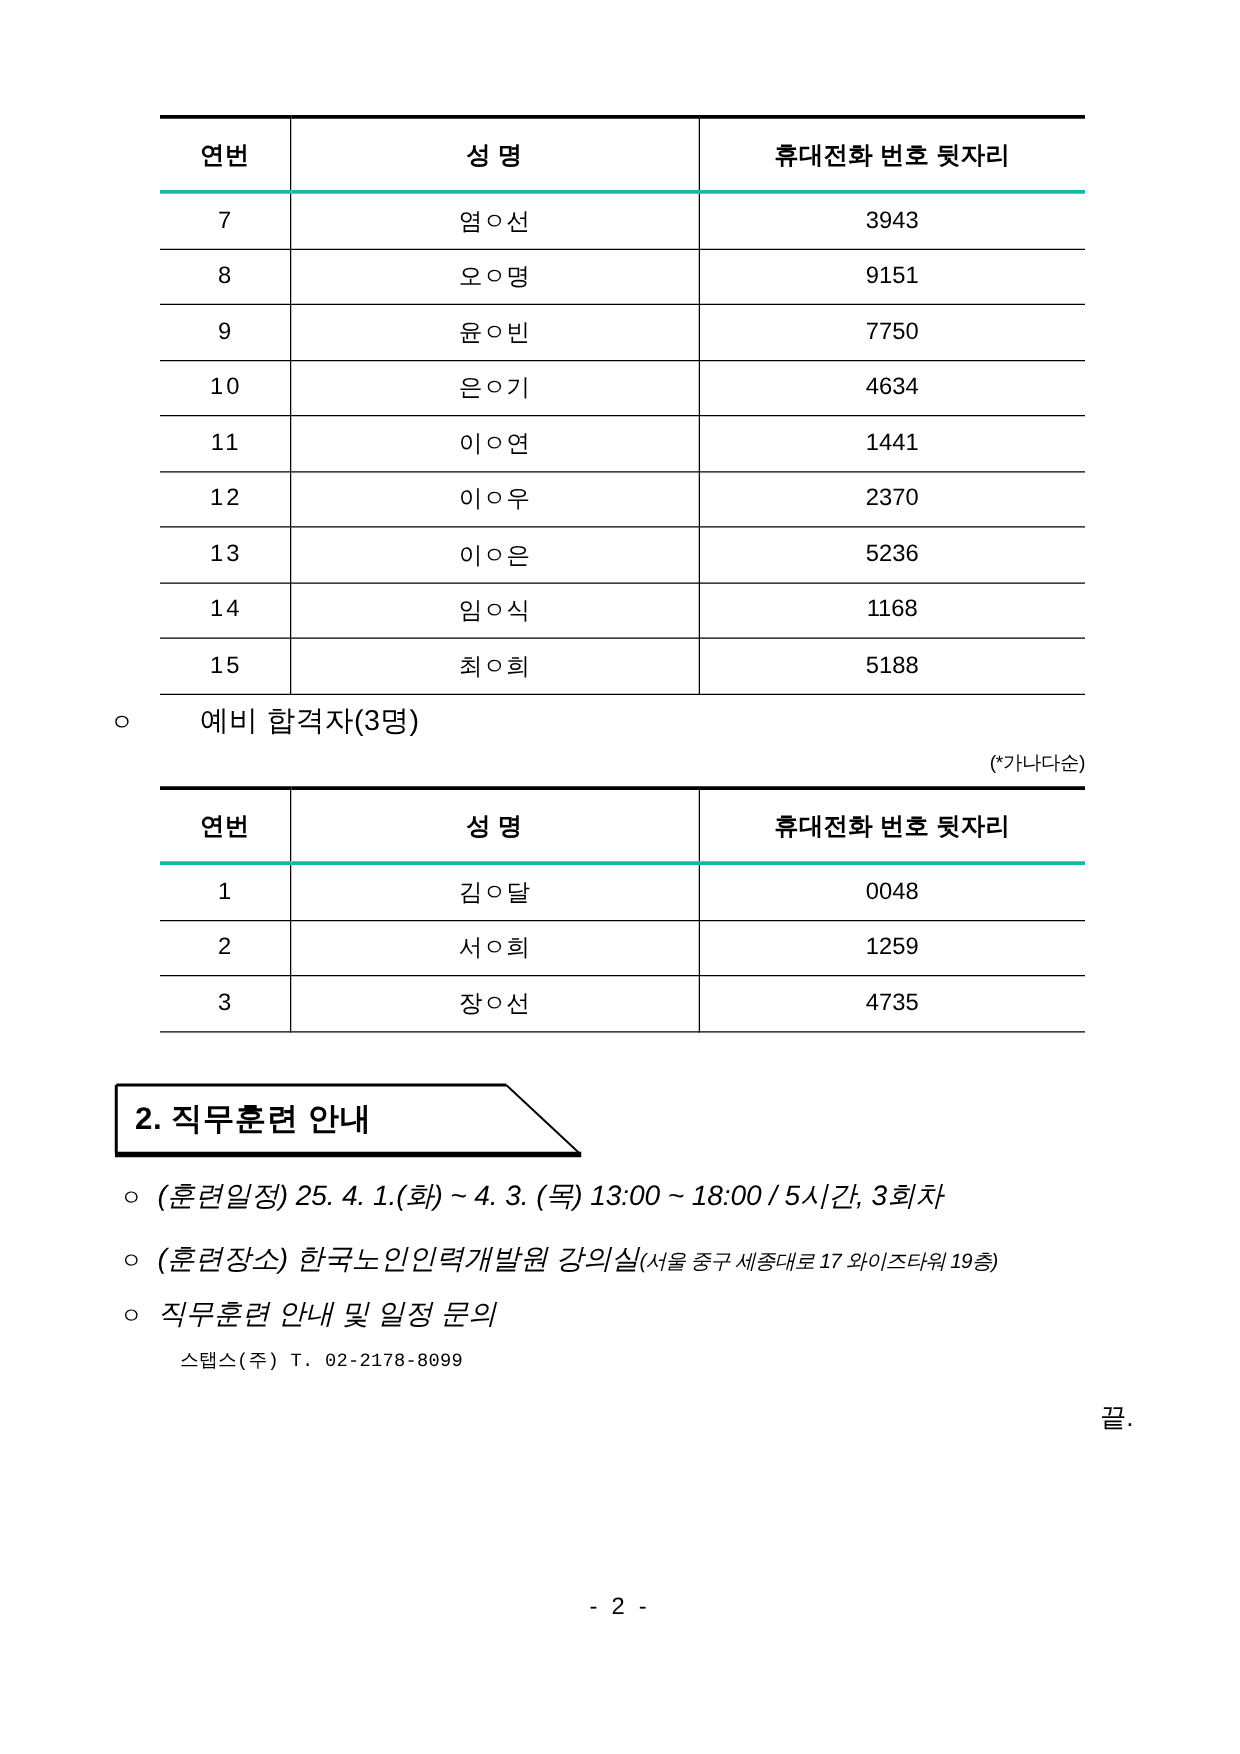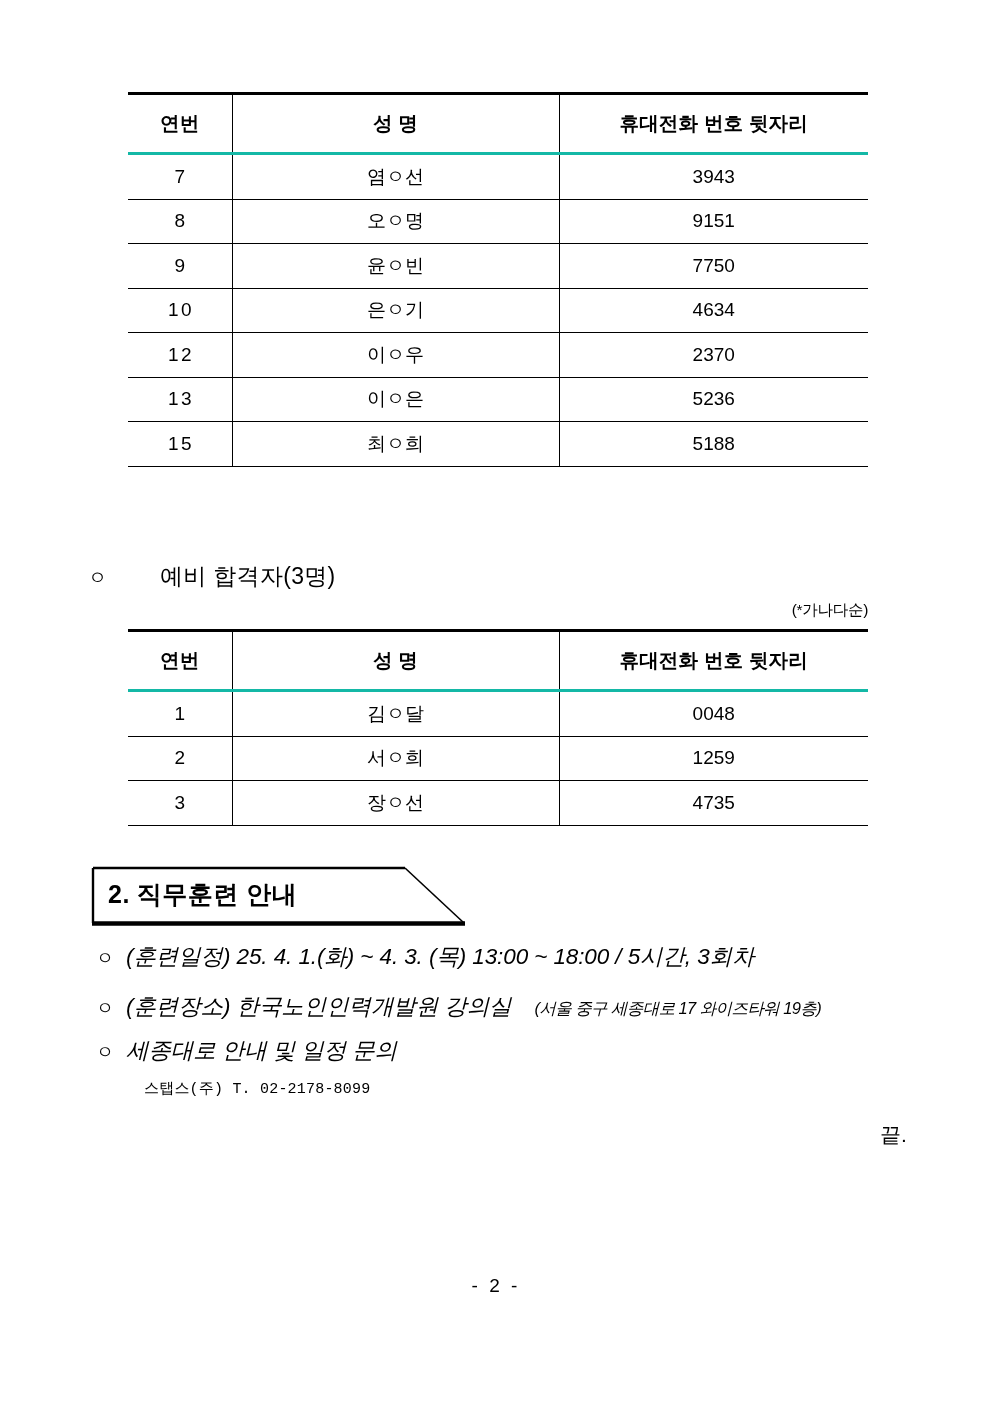--- a/index.html
+++ b/index.html
@@ -149,21 +149,20 @@
   }
   .info-line .info-text {
     font-size: 22.5px;
     line-height: 1;
     letter-spacing: -0.1px;
     font-style: italic;
   }
   .info-text .small {
     font-size: 16.5px;
     letter-spacing: -0.6px;
-    margin-left: 23px;
   }
 
   #info-schedule { left: 96px; top: 946px; }
   #info-venue    { left: 96px; top: 996px; }
   #info-contact  { left: 96px; top: 1040px; }
 
   #contact-detail {
     position: absolute;
     left: 144px;
     top: 1082px;
@@ -225,28 +224,38 @@
         <td class="col-seq">9</td>
         <td class="col-name name-cell">윤ㅇ빈</td>
         <td class="col-phone">7750</td>
       </tr>
       <tr>
         <td class="col-seq">10</td>
         <td class="col-name name-cell">은ㅇ기</td>
         <td class="col-phone">4634</td>
       </tr>
       <tr>
+        <td class="col-seq">11</td>
+        <td class="col-name name-cell">이ㅇ연</td>
+        <td class="col-phone">1441</td>
+      </tr>
+      <tr>
         <td class="col-seq">12</td>
         <td class="col-name name-cell">이ㅇ우</td>
         <td class="col-phone">2370</td>
       </tr>
       <tr>
         <td class="col-seq">13</td>
         <td class="col-name name-cell">이ㅇ은</td>
         <td class="col-phone">5236</td>
+      </tr>
+      <tr>
+        <td class="col-seq">14</td>
+        <td class="col-name name-cell">임ㅇ식</td>
+        <td class="col-phone">1168</td>
       </tr>
       <tr>
         <td class="col-seq">15</td>
         <td class="col-name name-cell">최ㅇ희</td>
         <td class="col-phone">5188</td>
       </tr>
     </tbody>
   </table>
 
   <div class="bullet-line" id="spare-heading">
@@ -305,21 +314,21 @@
     <span class="info-text">(훈련일정) 25. 4. 1.(화) ~ 4. 3. (목) 13:00 ~ 18:00 / 5시간, 3회차</span>
   </div>
 
   <div class="info-line" id="info-venue">
     <span class="bullet-mark">ㅇ</span>
     <span class="info-text"><span>(훈련장소) 한국노인인력개발원 강의실</span><span class="small">(서울 중구 세종대로 17 와이즈타워 19층)</span></span>
   </div>
 
   <div class="info-line" id="info-contact">
     <span class="bullet-mark">ㅇ</span>
-    <span class="info-text">세종대로 안내 및 일정 문의</span>
+    <span class="info-text">직무훈련 안내 및 일정 문의</span>
   </div>
 
   <div id="contact-detail">스탭스(주) T. 02-2178-8099</div>
 
   <div id="end-mark">끝.</div>
   <div id="page-number">- 2 -</div>
 
 </div>
 
 </body></html>

